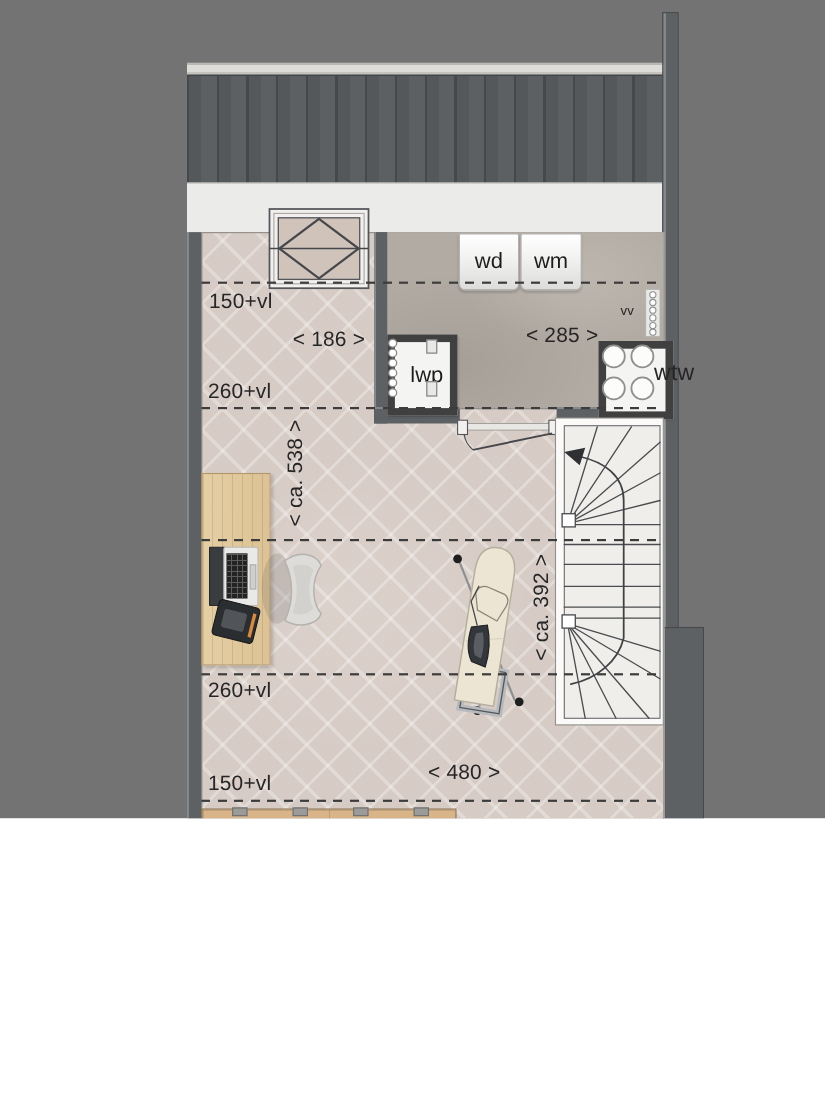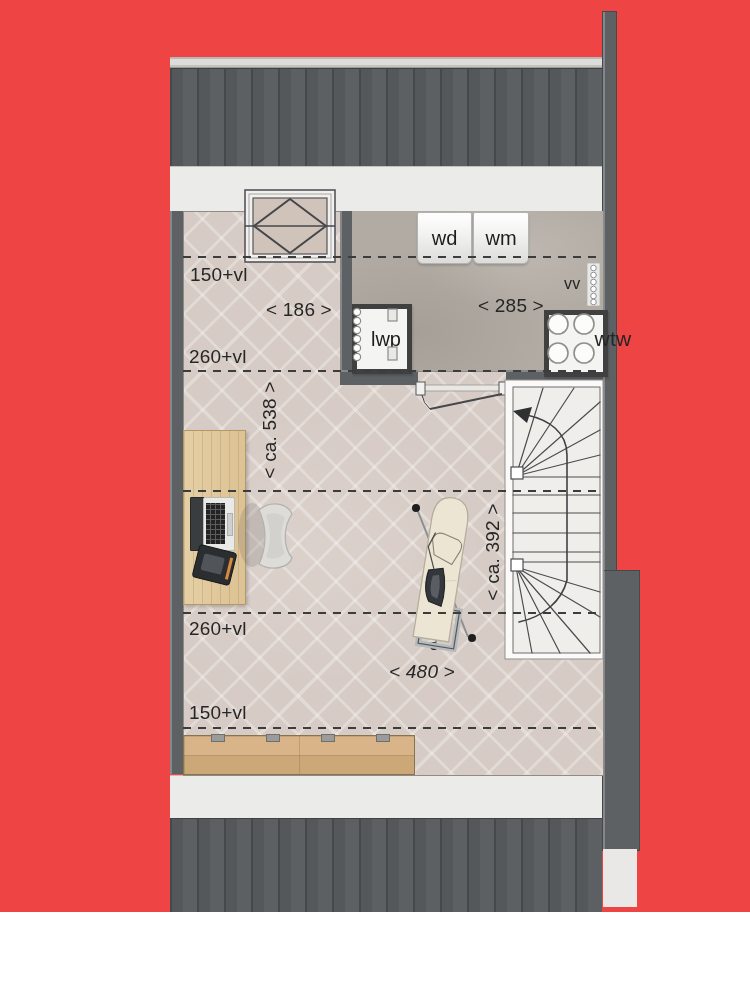--- a/index.html
+++ b/index.html
@@ -1,16 +1,16 @@
 <!DOCTYPE html>
 <html><head>
 <meta charset="utf-8">
 <style>
   html,body{margin:0;padding:0;background:#ffffff;}
-  #canvas{position:relative;width:750px;height:912px;background:#ef4444;overflow:hidden;
+  #canvas{position:relative;width:750px;height:744px;background:#737373;overflow:hidden;
           font-family:"Liberation Sans", sans-serif;}
   .abs{position:absolute;}
 
   
   .ridge{background:linear-gradient(180deg,#b9b8b4 0 2px,#dddcd8 2px 8px,#c4c3bf 8px 10px,#9d9c98 10px 11px);}
   .roof{background:repeating-linear-gradient(90deg,#46494c 0 2px,#54585b 2px 13px,#5c6063 13px 27px);
         border-top:1px solid #3f4245;border-bottom:1px solid #3f4245;}
   .whiteband{background:#ebebe9;border-top:1px solid #c2c1bd;border-bottom:1px solid #b5b4b0;}
 
   
@@ -42,42 +42,42 @@
       linear-gradient(90deg,#e5cfa4,#dcc294);
       border:1px solid #b59868;box-shadow:2px 2px 3px rgba(0,0,0,0.18);}
 
   
   .appl{display:flex;align-items:center;justify-content:center;
         background:linear-gradient(180deg,#fdfdfd 0 8%, #f3f3f1 40%, #dcdcda 100%);
         border:1px solid #b3b3b1;border-radius:2px 2px 6px 6px;
         box-shadow:0 2px 2px rgba(0,0,0,0.15);
         font-size:20px;color:#1d1d1d;}
   .applbox{display:flex;align-items:center;justify-content:center;
-        background:#f4f4f2;border:5px solid #404040;font-size:20px;color:#1d1d1d;
+        background:#f4f4f2;border:7px solid #404040;font-size:20px;color:#1d1d1d;
         box-shadow:1px 2px 2px rgba(0,0,0,0.15);}
 
   
   .lap-screen{background:#3a3d40;border:1px solid #26282a;border-radius:1px;}
   .lap-body{background:#e9e9e7;border:1px solid #b9b9b7;border-radius:2px;}
   .lap-keys{background-color:#232323;
       background-image:repeating-linear-gradient(0deg, rgba(255,255,255,0) 0 4px, #5c5c5c 4px 5px),
                        repeating-linear-gradient(90deg, rgba(255,255,255,0) 0 4px, #5c5c5c 4px 5px);}
   .lap-pad{background:#cfcfcd;border:1px solid #b0b0ae;}
   .darkobj{background:#2b2e31;border:1px solid #17191b;border-radius:4px;transform:rotate(14deg);}
   .darkobj-inner{background:#51555a;border-radius:2px;}
   .darkobj-accent{background:#d98a3d;}
 
   
   .dash{height:2px;background:repeating-linear-gradient(90deg,#3c3c3c 0 8px,rgba(0,0,0,0) 8px 15px);}
 
   
   .lbl{position:absolute;font-size:19px;color:#262626;white-space:nowrap;letter-spacing:0.2px;}
   .lbl.center{transform:translate(-50%,-50%);margin-left:41px;}
   .lbl.vert{transform:translate(-50%,-50%) rotate(-90deg);}
-  .lbl.small{font-size:16px;}
+  .lbl.small{font-size:12px;}
 
   svg{display:block;}
 </style>
 </head>
 <body>
 
 <div id="canvas">
 
   <div class="abs ridge" style="left:170px;top:57px;width:433px;height:11px;"></div>
   <div class="abs roof" style="left:170px;top:68px;width:432px;height:98px;"></div>
@@ -245,19 +245,19 @@
   <div class="abs dash" style="left:183px;top:612px;width:419px;"></div>
   <div class="abs dash" style="left:183px;top:727px;width:419px;"></div>
 
   <span class="lbl" style="left:190px;top:264px;">150+vl</span>
   <span class="lbl" style="left:189px;top:346px;">260+vl</span>
   <span class="lbl" style="left:189px;top:618px;">260+vl</span>
   <span class="lbl" style="left:189px;top:702px;">150+vl</span>
 
   <span class="lbl center" style="left:258px;top:310px;">&lt; 186 &gt;</span>
   <span class="lbl center" style="left:470px;top:306px;">&lt; 285 &gt;</span>
-  <span class="lbl center" style="left:381px;top:672px;font-style:italic;">&lt; 480 &gt;</span>
+  <span class="lbl center" style="left:381px;top:703px;">&lt; 480 &gt;</span>
   <span class="lbl vert" style="left:270px;top:430px;">&lt; ca. 538 &gt;</span>
   <span class="lbl vert" style="left:493px;top:552px;">&lt; ca. 392 &gt;</span>
 
   <span class="lbl small" style="left:564px;top:275px;">vv</span>
   <span class="lbl center" style="left:572px;top:339px;font-size:21px;">wtw</span>
 </div>
 
 </body></html>

